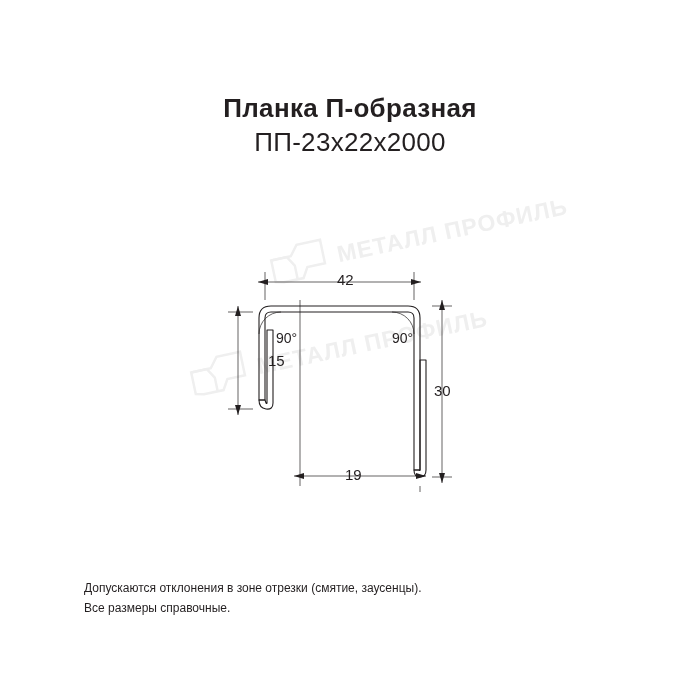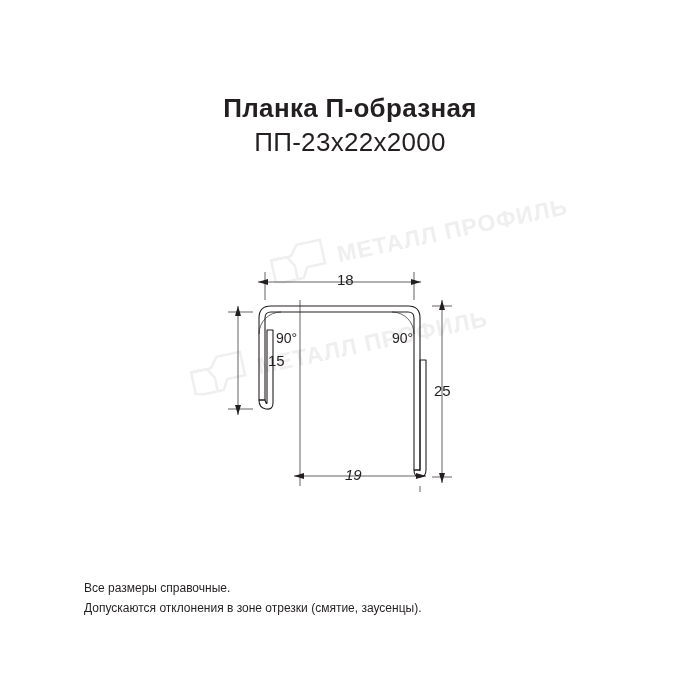--- a/index.html
+++ b/index.html
@@ -176,26 +176,26 @@
       <polygon points="294,476 304,473 304,479"></polygon>
       <polygon points="426,476 416,473 416,479"></polygon>
     </g>
 
     <g stroke="#231f20" stroke-width="0.7" fill="none">
       <path d="M281 312 A 22 22 0 0 0 259 334"></path>
       <path d="M392 312 A 22 22 0 0 1 414 334"></path>
     </g>
   </svg>
 
-  <div class="dim-label" style="left:337px; top:271px;">18</div>
+  <div class="dim-label" style="left:337px; top:271px;">42</div>
   <div class="dim-label" style="left:226px; top:352px;margin-left:42px;">15</div>
-  <div class="dim-label" style="left:434px; top:382px;">25</div>
-  <div class="dim-label" style="left:345px; top:466px;font-style:italic;">19</div>
+  <div class="dim-label" style="left:434px; top:382px;">30</div>
+  <div class="dim-label" style="left:345px; top:466px;">19</div>
 
   <div class="ang-label" style="left:276px; top:330px;">90°</div>
   <div class="ang-label" style="left:392px; top:330px;">90°</div>
 
   <div class="notes">
+    <div>Допускаются отклонения в зоне отрезки (смятие, заусенцы).</div>
     <div>Все размеры справочные.</div>
-    <div>Допускаются отклонения в зоне отрезки (смятие, заусенцы).</div>
   </div>
 
 </div>
 
 </body></html>

